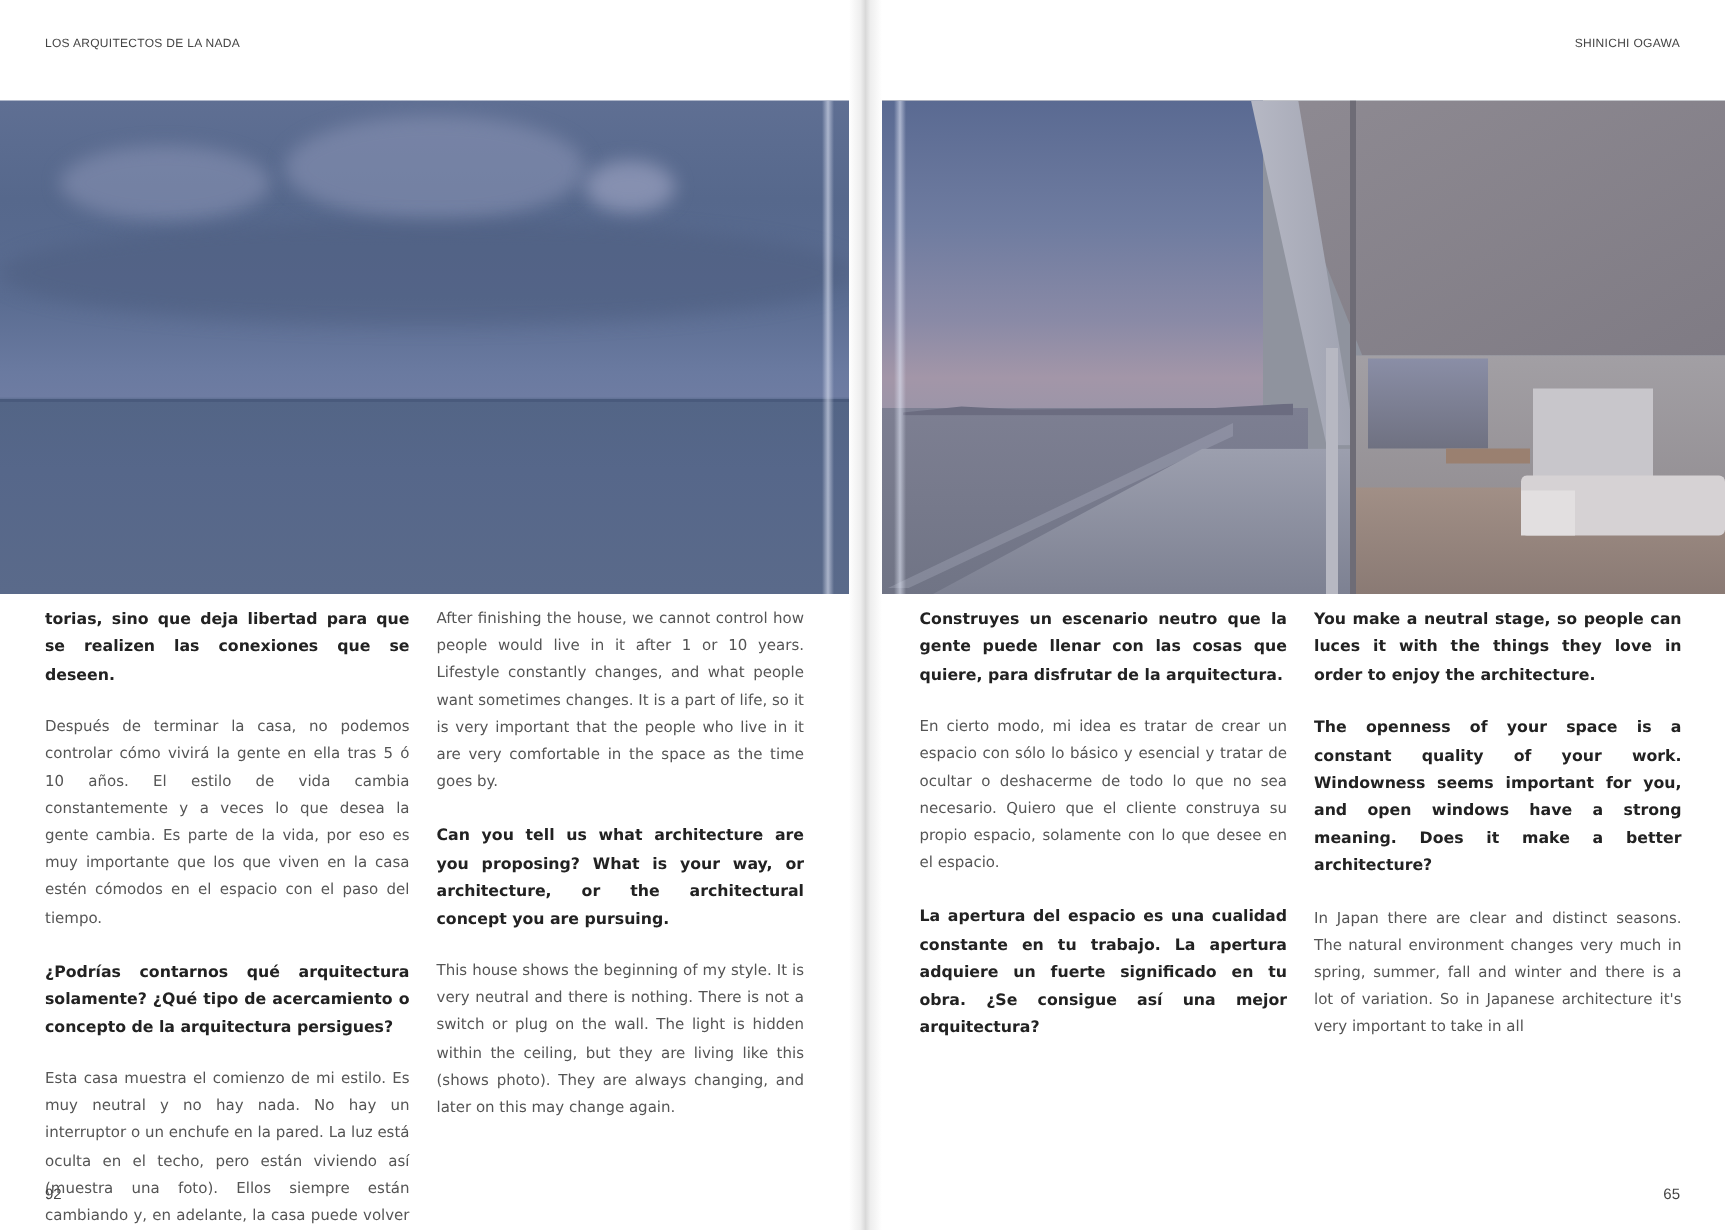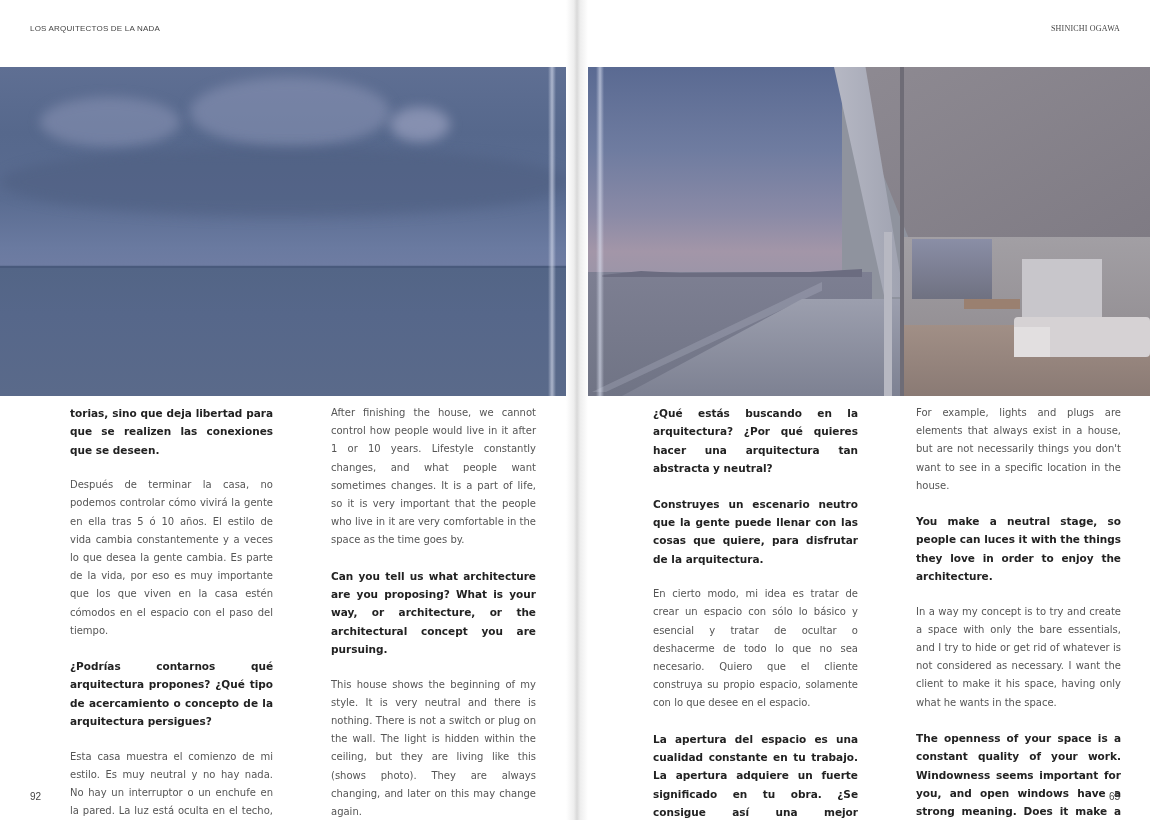--- a/index.html
+++ b/index.html
@@ -1,21 +1,21 @@
 <!DOCTYPE html>
 <html><head>
 <meta charset="utf-8">
 <style>
   * { margin:0; padding:0; box-sizing:border-box; }
   html, body { width:1150px; height:820px; overflow:hidden; background:#fff; }
   body { position:relative; font-family:"DejaVu Sans", sans-serif; color:#3a3a3a; }
 
   .running-head { position:absolute; top:24px; font-size:8px; letter-spacing:0.2px; color:#444; font-family:"Liberation Sans", sans-serif;text-align:center; }
   .running-head.left { left:30px; }
-  .running-head.right { right:30px;font-family:Liberation Serif, serif; }
+  .running-head.right { right:30px; }
 
   .folio { position:absolute; top:791px; font-size:10px; color:#444; font-family:"Liberation Sans", sans-serif; }
   .folio.left { left:30px; }
   .folio.right { right:30px; }
 
   .gutter { position:absolute; left:566px; top:0; width:22px; height:820px;
     background:linear-gradient(to right, #fff 0%, #eee 35%, #d9d9d9 50%, #eee 65%, #fff 100%); z-index:3; }
 
   
   .photo { position:absolute; top:67px; height:329px; overflow:hidden; }
@@ -43,21 +43,21 @@
   .h-window { position:absolute; left:330px; top:172px; width:80px; height:60px; background:linear-gradient(to bottom,#8a8ea6,#6f7181); }
   .h-floor { position:absolute; left:322px; top:258px; width:246px; height:71px; background:linear-gradient(to bottom,#a18f86,#8a7a74); }
   .h-sofa { position:absolute; left:432px; top:250px; width:136px; height:40px; background:#d6d2d4; border-radius:4px; }
   .h-sofa2 { position:absolute; left:432px; top:260px; width:36px; height:30px; background:#e2dfe0; }
   .h-table { position:absolute; left:382px; top:232px; width:56px; height:10px; background:#9a8070; }
   .h-mullion { position:absolute; left:302px; top:165px; width:8px; height:164px; background:#b7b8c2; }
   .h-mullion2 { position:absolute; left:318px; top:0px; width:4px; height:329px; background:#6e6c76; }
 
   
   .col { position:absolute; top:404px; width:248px; font-size:10px; line-height:18.2px; color:#555; text-align:justify; }
-  .col p { margin-bottom:17px;margin-left:40px; }
+  .col p { margin-bottom:17px; }
   .col p.q { color:#222; font-weight:bold; font-size:10.5px; line-height:18.4px; }
   .col1 { left:30px; width:243px; }
   .col2 { left:291px; width:245px; }
   .col3 { left:613px; width:245px; }
   .col4 { left:876px; width:245px; }
 </style>
 </head>
 <body>
 
 <div class="running-head left">LOS ARQUITECTOS DE LA NADA</div>
@@ -90,39 +90,36 @@
   <div class="h-sofa"></div>
   <div class="h-sofa2"></div>
   <div class="h-mullion"></div>
   <div class="h-mullion2"></div>
   <div class="shine" style="left:14px;"></div>
 </div>
 
 <div class="col col1">
   <p class="q">torias, sino que deja libertad para que se realizen las conexiones que se deseen.</p>
   <p>Después de terminar la casa, no podemos controlar cómo vivirá la gente en ella tras 5 ó 10 años. El estilo de vida cambia constantemente y a veces lo que desea la gente cambia. Es parte de la vida,  por eso es muy importante que los que viven en la casa estén cómodos en el espacio con el paso del tiempo.</p>
-  <p class="q">¿Podrías contarnos qué arquitectura propones? ¿Qué tipo de acercamiento o concepto de la arquitectura persigues?</p>
+  <p class="q">¿Podrías contarnos qué arquitectura solamente? ¿Qué tipo de acercamiento o concepto de la arquitectura persigues?</p>
   <p>Esta casa muestra el comienzo de mi estilo. Es muy neutral y no hay nada. No hay un interruptor o un enchufe en la pared. La luz está oculta en el techo, pero están viviendo así (muestra una foto). Ellos siempre están cambiando y, en adelante, la casa puede volver a cambiar.</p>
 </div>
 
 <div class="col col2">
   <p>After finishing the house, we cannot control how people would live in it after 1 or 10 years. Lifestyle constantly changes, and what people want sometimes changes. It is a part of life, so it is very important that the people who live in it are very comfortable in the space as the time goes by.</p>
   <p class="q">Can you tell us what architecture are you proposing? What is your way, or architecture, or the architectural concept you are pursuing.</p>
   <p>This house shows the beginning of my style. It is very neutral and there is nothing. There is not a switch or plug on the wall. The light is hidden within the ceiling, but they are living like this (shows photo). They are always changing, and later on this may change again.</p>
 </div>
 
 <div class="col col3">
-  <p class="q">¿Qué estás buscando en la arquitectura? ¿Por qué quieres hacer una arquitectura tan abstracta y neutral?</p>
   <p class="q">Construyes un escenario neutro que la gente puede llenar con las cosas que quiere, para disfrutar de la arquitectura.</p>
   <p>En cierto modo,  mi idea es tratar de crear un espacio con sólo lo básico y esencial y tratar de ocultar o deshacerme de todo lo que no sea necesario. Quiero que el cliente construya su propio espacio, solamente con lo que desee en el espacio.</p>
   <p class="q">La apertura del espacio es una cualidad constante en tu trabajo. La apertura adquiere un fuerte significado en tu obra. ¿Se consigue así una mejor arquitectura?</p>
 </div>
 
 <div class="col col4">
-  <p>For example, lights and plugs are elements that always exist in a house, but are not necessarily things you don't want to see in a specific location in the house.</p>
   <p class="q">You make a neutral stage, so people can luces it with the things they love in order to enjoy the architecture.</p>
-  <p>In a way my concept is to try and create a space with only the bare essentials, and I try to hide or get rid of whatever is not considered as necessary. I want the client to make it his space, having only what he wants in the space.</p>
   <p class="q">The openness of your space is a constant quality of your work. Windowness seems important for you, and open windows have a strong meaning. Does it make a better architecture?</p>
   <p>In Japan there are clear and distinct seasons. The natural environment changes very much in spring, summer, fall and winter and there is a lot of variation. So in Japanese architecture it's very important to take in all</p>
 </div>
 
 <div class="folio left">92</div>
 <div class="folio right">65</div>
 
 </body></html>

